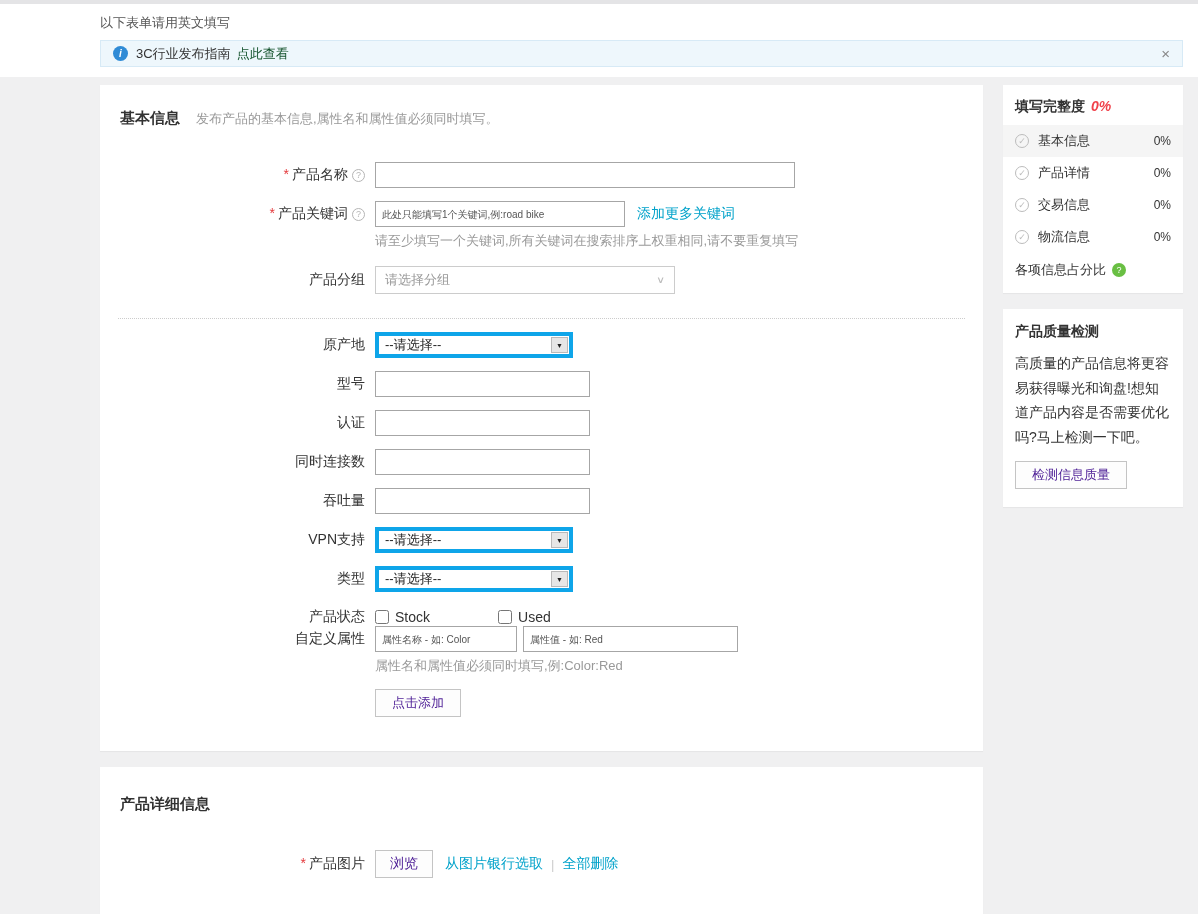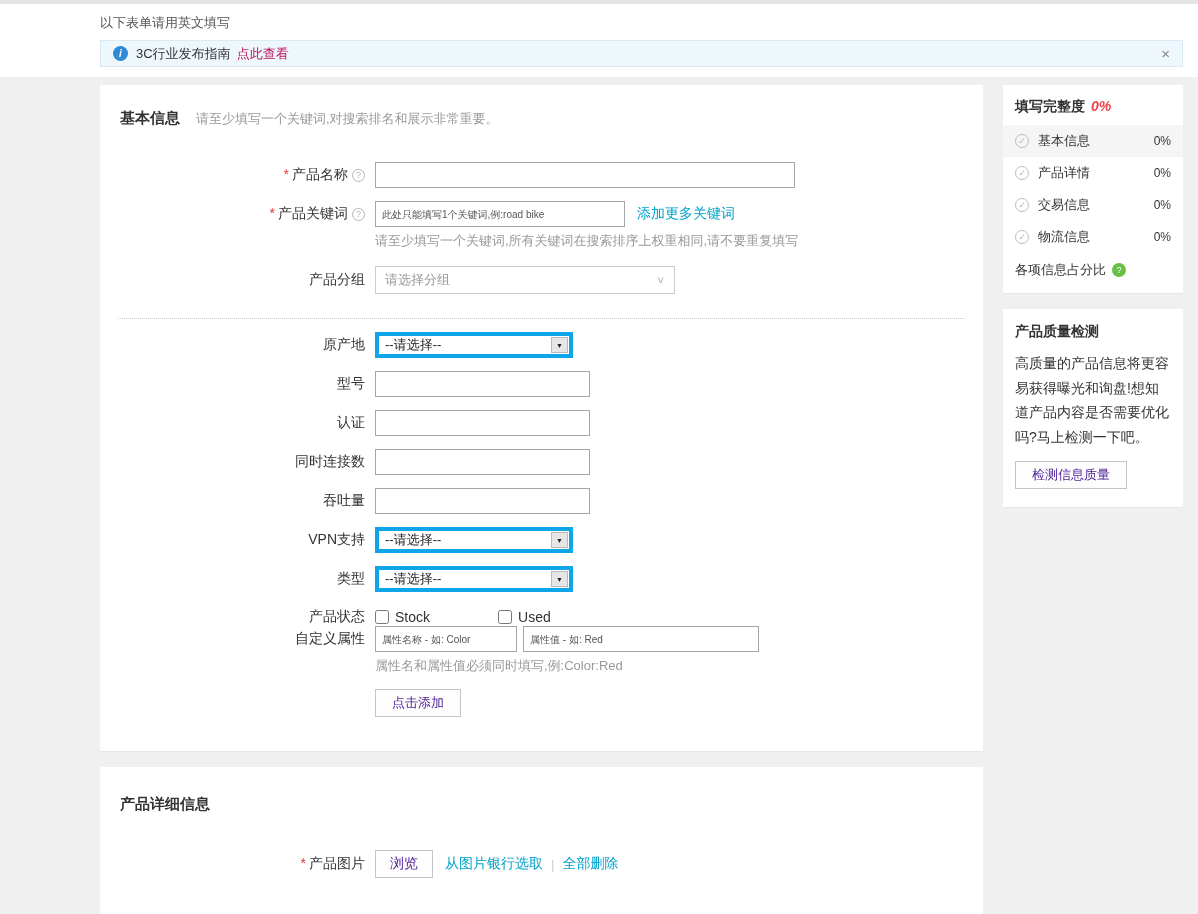--- a/index.html
+++ b/index.html
@@ -19,21 +19,21 @@
     display:flex; align-items:center; padding:0 12px;
     font-size:13px;
   }
   .info-icon {
     width:15px; height:15px; border-radius:50%;
     background:#2f8bd6; color:#fff; font-size:10px; font-weight:bold;
     display:inline-flex; align-items:center; justify-content:center;
     margin-right:8px; font-style:italic;
   }
   .banner-title { color:#333; }
-  .banner-link { color:#be185d; text-decoration:none; margin-left:6px; cursor:pointer; }
+  .banner-link { color:#14532d; text-decoration:none; margin-left:6px; cursor:pointer; }
   .banner-close { margin-left:auto; color:#888; font-size:15px; cursor:pointer; line-height:1; }
 
   .content { display:flex; align-items:flex-start; margin:8px 0 0 100px; }
   .main-col { width:883px; }
   .card { background:#fff; box-shadow:0 1px 1px rgba(0,0,0,0.04); }
   .card-basic { padding:24px 0 34px 0; }
   .card-detail { margin-top:16px; padding:28px 0 40px 0; min-height:160px; }
 
   .sec-head { padding-left:20px; }
   .sec-title { font-size:15px; font-weight:bold; color:#333; }
@@ -55,21 +55,21 @@
 
   .input {
     height:26px; border:1px solid #a6a6a6; background:#fff;
     padding:0 6px; font-size:10px; font-family:inherit; color:#0f172a; outline:none;
   }
   .input::placeholder { color:#555; opacity:1; }
   .w-name { width:420px; }
   .w-keyword { width:250px; }
   .w-std { width:215px; }
   .w-attr-name { width:142px; }
-  .w-attr-val { width:236px; margin-left:6px; }
+  .w-attr-val { width:215px; margin-left:6px; }
 
   .inline-link { color:#00a2ca; text-decoration:none; font-size:14px; margin-left:12px; cursor:pointer; }
 
   .help-text { margin-left:275px; margin-top:5px; font-size:13px; color:#999; }
 
   .pseudo-select {
     width:300px; height:28px; border:1px solid #ccc; background:#fff;
     display:flex; align-items:center; justify-content:space-between;
     padding:0 9px; font-size:13px; color:#999; cursor:pointer;
   }
@@ -142,21 +142,21 @@
   </div>
 </div>
 
 <div class="content">
 
   <div class="main-col">
 
     <div class="card card-basic">
       <div class="sec-head">
         <span class="sec-title">基本信息</span>
-        <span class="sec-sub">请至少填写一个关键词,对搜索排名和展示非常重要。</span>
+        <span class="sec-sub">发布产品的基本信息,属性名和属性值必须同时填写。</span>
       </div>
 
       
       <div class="form-row" style="margin-top:34px;">
         <div class="form-label">
           <span class="req">*</span><span>产品名称</span><span class="help-ic">?</span>
         </div>
         <div class="form-ctl">
           <input class="input w-name" style="">
         </div>

